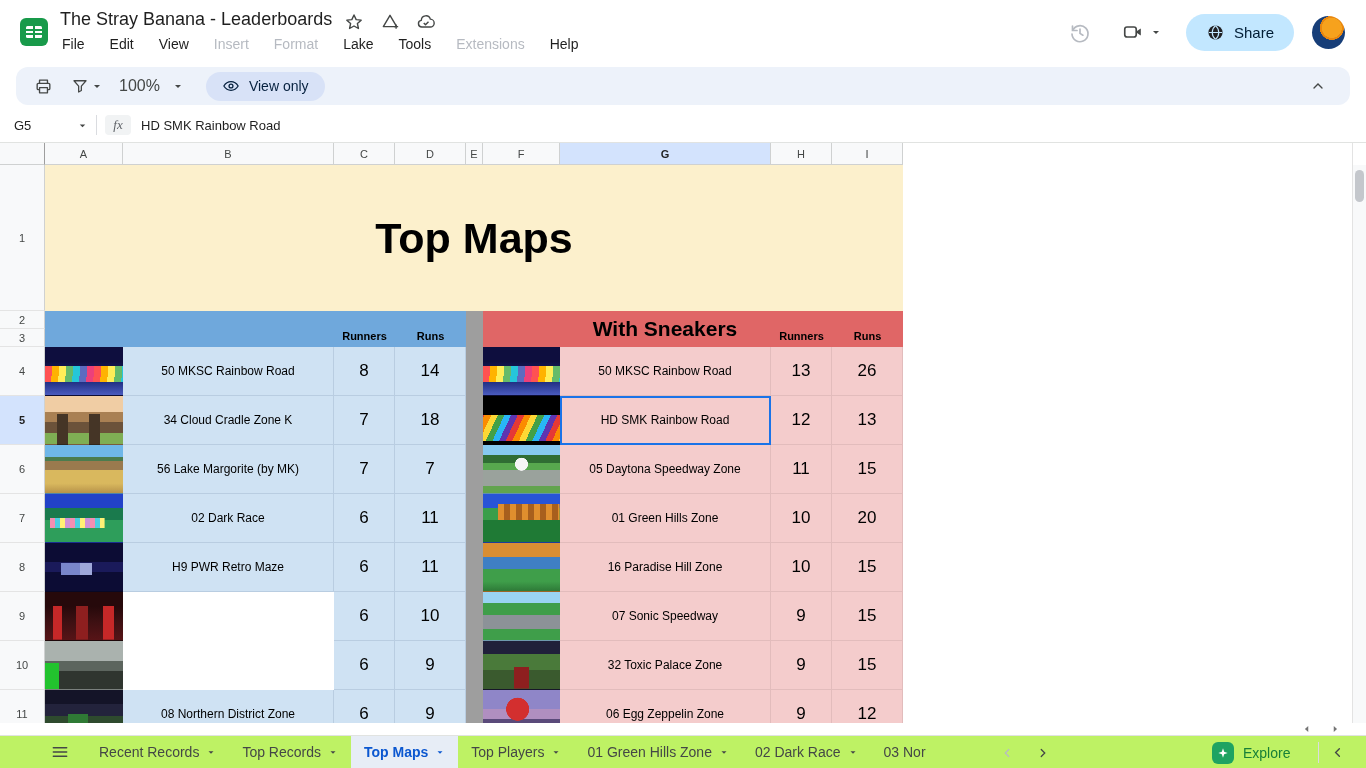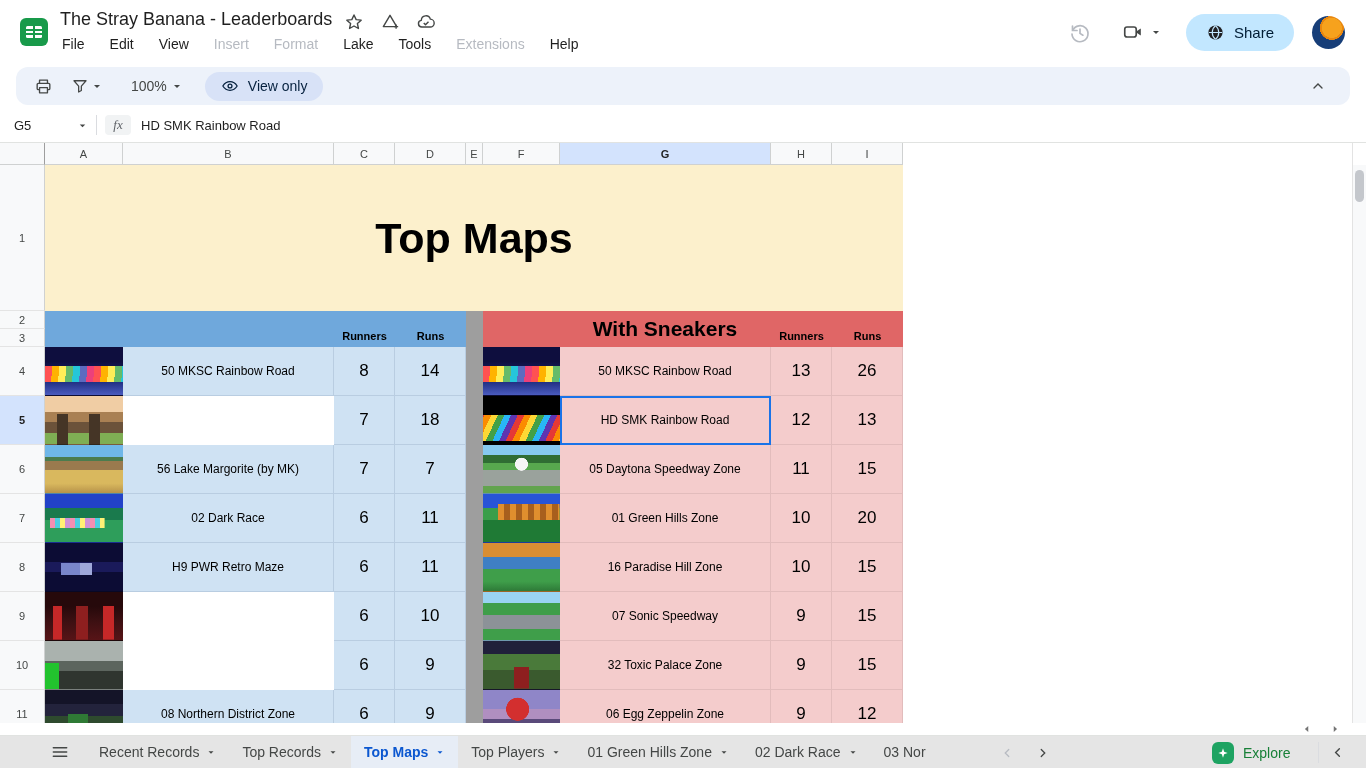--- a/index.html
+++ b/index.html
@@ -23,21 +23,21 @@
     background:#c2e7ff;display:flex;align-items:center;gap:9px;color:#001d35;font-size:15px;font-weight:500}
   #avatar{position:absolute;left:1312px;top:16px;width:33px;height:33px;border-radius:50%;
     background:radial-gradient(circle at 60% 36%,#f6a21d 0 34%,#e8870f 35% 41%,#173e78 42%)}
 
   
   #toolbar{position:absolute;left:16px;top:67px;width:1334px;height:38px;border-radius:12px;
     background:#edf2fa;display:flex;align-items:center}
   .tb-item{display:flex;align-items:center;color:#444746}
   #print-btn{margin-left:18px}
   #filter-btn{margin-left:18px;gap:2px}
-  #zoom-ctl{margin-left:28px;gap:4px;font-size:14px}
+  #zoom-ctl{margin-left:16px;gap:12px;font-size:16px}
   #viewonly{margin-left:22px;height:29px;padding:0 16px;border-radius:15px;background:#d8e2f7;
     display:flex;align-items:center;gap:9px;color:#06213f;font-size:14px;font-weight:500}
   #tb-collapse{position:absolute;right:24px;top:11px;color:#444746}
 
   
   #formulabar{position:absolute;left:0;top:108px;width:1366px;height:35px;background:#fff;
     border-bottom:1px solid #e1e3e1;display:flex;align-items:center}
   #namebox{display:flex;align-items:center;width:96px;padding-left:14px;font-size:13px;color:#1f1f1f}
   #namebox .caret{margin-left:auto;margin-right:8px}
   .vdiv{width:1px;height:20px;background:#dadce0}
@@ -140,21 +140,21 @@
     linear-gradient(180deg,#8f86c8 0 40%,#b08fc0 40% 60%,#5a4a7a 60%)}
 
   
   #vs-corner{position:absolute;left:1352px;top:143px;width:14px;height:22px;background:#fff;border-left:1px solid #e3e3e3}
   #vscroll{position:absolute;left:1352px;top:165px;width:14px;height:558px;background:#f8f9fa;border-left:1px solid #e3e3e3}
   #vthumb{position:absolute;left:2px;top:5px;width:9px;height:32px;border-radius:5px;background:#c4c7cc}
   #hstrip{position:absolute;left:0;top:723px;width:1366px;height:12px;background:#fff;
     display:flex;align-items:center;justify-content:flex-end;gap:18px;padding-right:26px;color:#757575}
 
   
-  #tabbar{position:absolute;left:0;top:735px;width:1366px;height:33px;background:#e5e5e5;
+  #tabbar{position:absolute;left:0;top:735px;width:1366px;height:33px;background:#bef264;
     border-top:1px solid #e1e3e1;display:flex;align-items:stretch}
   #hamburger{align-self:center;margin-left:50px;color:#444746}
   #tabs{display:flex;margin-left:16px;max-width:900px;overflow:hidden}
   .tab{display:flex;align-items:center;gap:7px;padding:0 13px;font-size:14px;color:#444746;white-space:nowrap}
   .tab .tcaret{color:#444746}
   .tab.active{background:#e7edf6;color:#0b57d0;font-weight:bold}
   .tab.active .tcaret{color:#0b57d0}
   #tab-nav{position:absolute;left:1000px;top:0;height:33px;display:flex;align-items:center;gap:22px}
   #explore{position:absolute;left:1212px;top:0;height:33px;display:flex;align-items:center;gap:9px;
     color:#188038;font-size:14px}
@@ -304,20 +304,21 @@
     <div class="band-sub cI">Runs</div>
 
     <div id="separator"></div>
 
     <div class="cell thumb cA r0" data-thumb="rainbow-night"></div>
     <div class="cell bc cB r0">50 MKSC Rainbow Road</div>
     <div class="cell bc num cC r0">8</div>
     <div class="cell bc num cD r0">14</div>
 
     <div class="cell thumb cA r1" data-thumb="cloud-cradle"></div>
+    <div class="cell bc cB r1">34 Cloud Cradle Zone K</div>
     <div class="cell bc num cC r1">7</div>
     <div class="cell bc num cD r1">18</div>
 
     <div class="cell thumb cA r2" data-thumb="lake-margorite"></div>
     <div class="cell bc cB r2">56 Lake Margorite (by MK)</div>
     <div class="cell bc num cC r2">7</div>
     <div class="cell bc num cD r2">7</div>
 
     <div class="cell thumb cA r3" data-thumb="dark-race"></div>
     <div class="cell bc cB r3">02 Dark Race</div>

